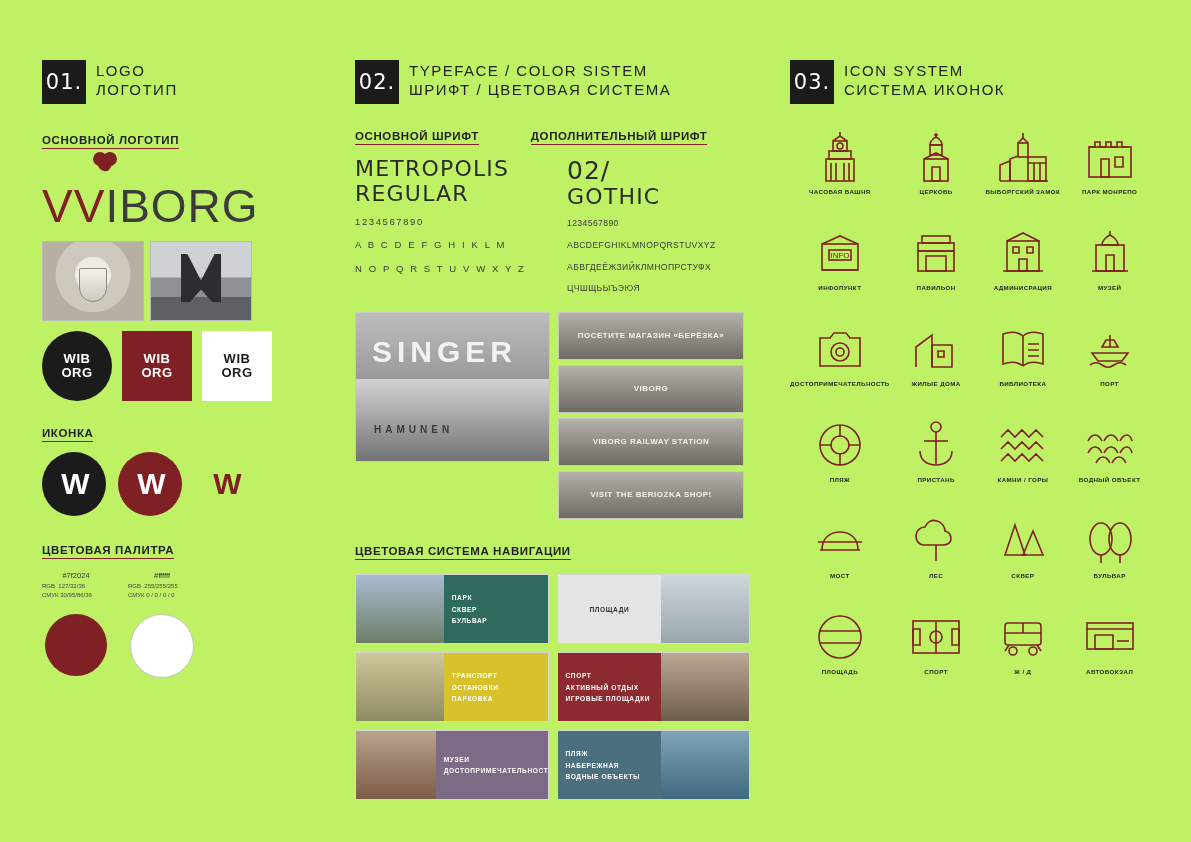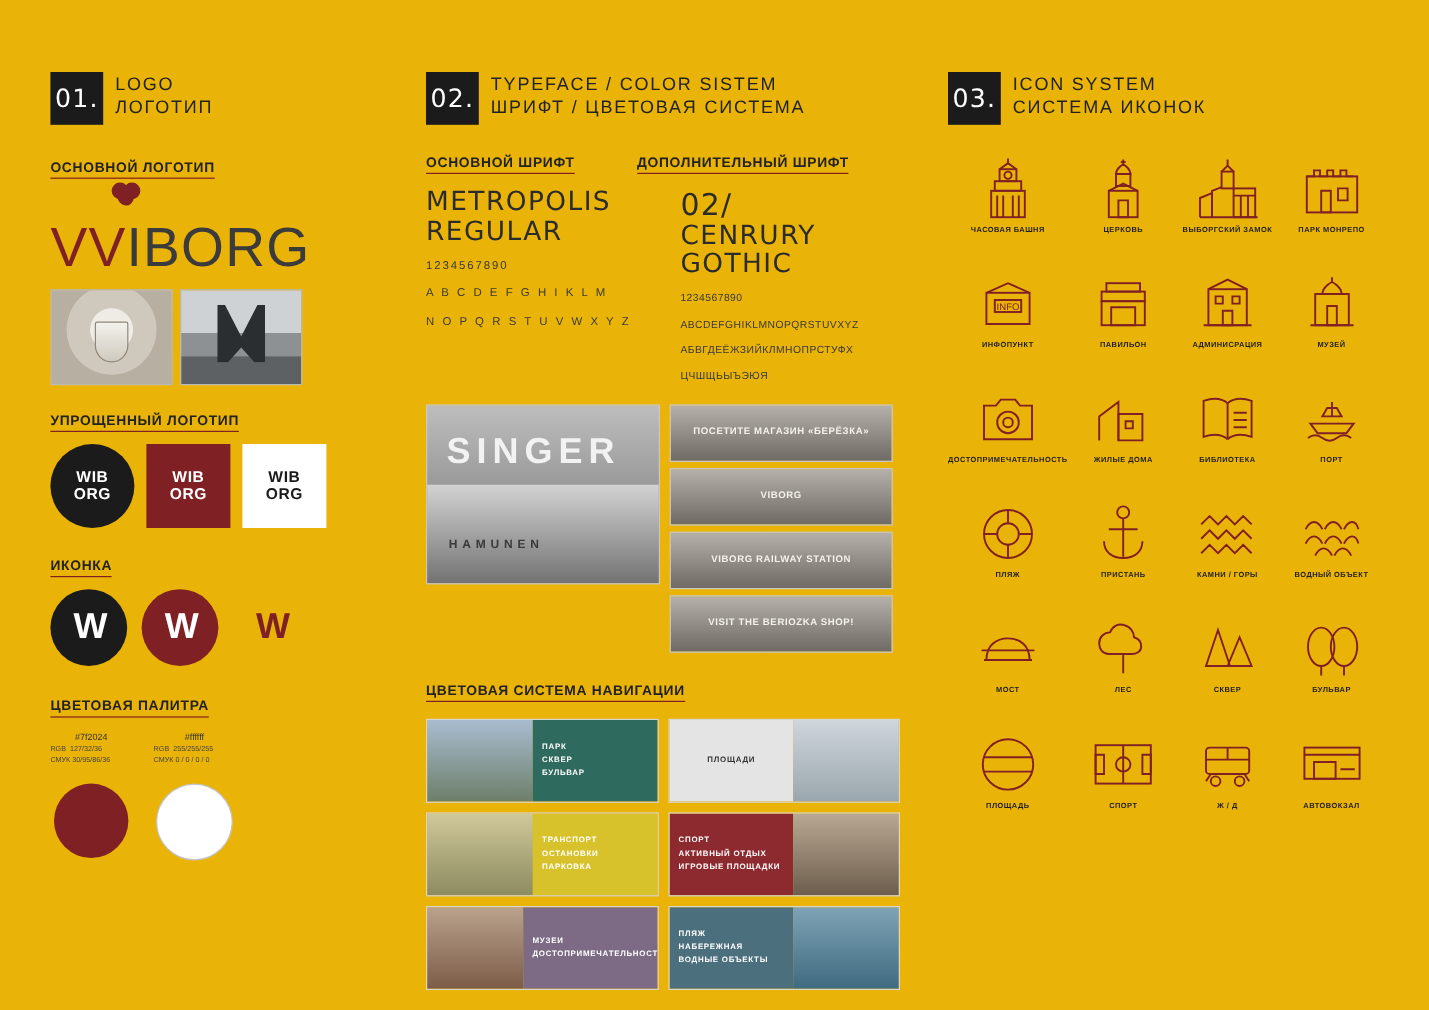--- a/index.html
+++ b/index.html
@@ -1,17 +1,17 @@
 <!DOCTYPE html>
 <html><head>
 <meta charset="utf-8">
 <style>
   html,body{margin:0;padding:0;background:#e9e9e9;}
   body{font-family:"Liberation Sans",sans-serif;}
-  .page{position:relative;width:1191px;height:842px;background:#eab308;margin:0 auto;overflow:hidden;}
+  .page{position:relative;width:1191px;height:842px;background:#bef264;margin:0 auto;overflow:hidden;}
 
   
   .col{position:absolute;top:60px;}
   .sec-head{display:flex;align-items:flex-start;gap:10px;}
   .sec-num{width:44px;height:44px;background:#1b1b1b;color:#fff;display:flex;align-items:center;
            justify-content:center;font-size:21px;letter-spacing:1px;font-family:"DejaVu Sans",sans-serif;}
   .sec-titles{padding-top:2px;}
   .sec-t1{font-size:15px;letter-spacing:1.5px;color:#222;line-height:1.25;}
   .sec-t2{font-size:15px;letter-spacing:1.5px;color:#222;line-height:1.25;}
   .sub-head{font-size:11.5px;font-weight:bold;letter-spacing:.6px;color:#222;
@@ -131,21 +131,20 @@
       <div style="padding-top:16px;">
         <span class="word vv">VV</span><span class="word">IBORG</span>
       </div>
     </div>
 
     <div class="photos">
       <div class="photo ph-crest"></div>
       <div class="photo ph-mon"></div>
     </div>
 
-    <div style="margin-top:20px;"><span class="sub-head">УПРОЩЕННЫЙ ЛОГОТИП</span></div>
     <div class="simple-logos">
       <div class="sl sl-a">
         <span>WIB</span>
         <span>ORG</span>
       </div>
       <div class="sl sl-b">
         <span>WIB</span>
         <span>ORG</span>
       </div>
       <div class="sl sl-c">
@@ -201,21 +200,20 @@
     <div class="fonts">
       <div class="fb">
         <div class="fname">METROPOLIS</div>
         <div class="fname">REGULAR</div>
         <div class="fglyphs">1234567890</div>
         <div class="fglyphs">A B C D E F G H I K L M</div>
         <div class="fglyphs">N O P Q R S T U V W X Y Z</div>
       </div>
       <div class="fb">
         <div class="fnum">02/</div>
-        <div class="fname">CENRURY</div>
         <div class="fname">GOTHIC</div>
         <div class="fglyphs tight">1234567890</div>
         <div class="fglyphs tight">ABCDEFGHIKLMNOPQRSTUVXYZ</div>
         <div class="fglyphs tight">АБВГДЕЁЖЗИЙКЛМНОПРСТУФХ</div>
         <div class="fglyphs tight">ЦЧШЩЬЫЪЭЮЯ</div>
       </div>
     </div>
 
     <div class="bwgrid">
       <div class="bwleft">

